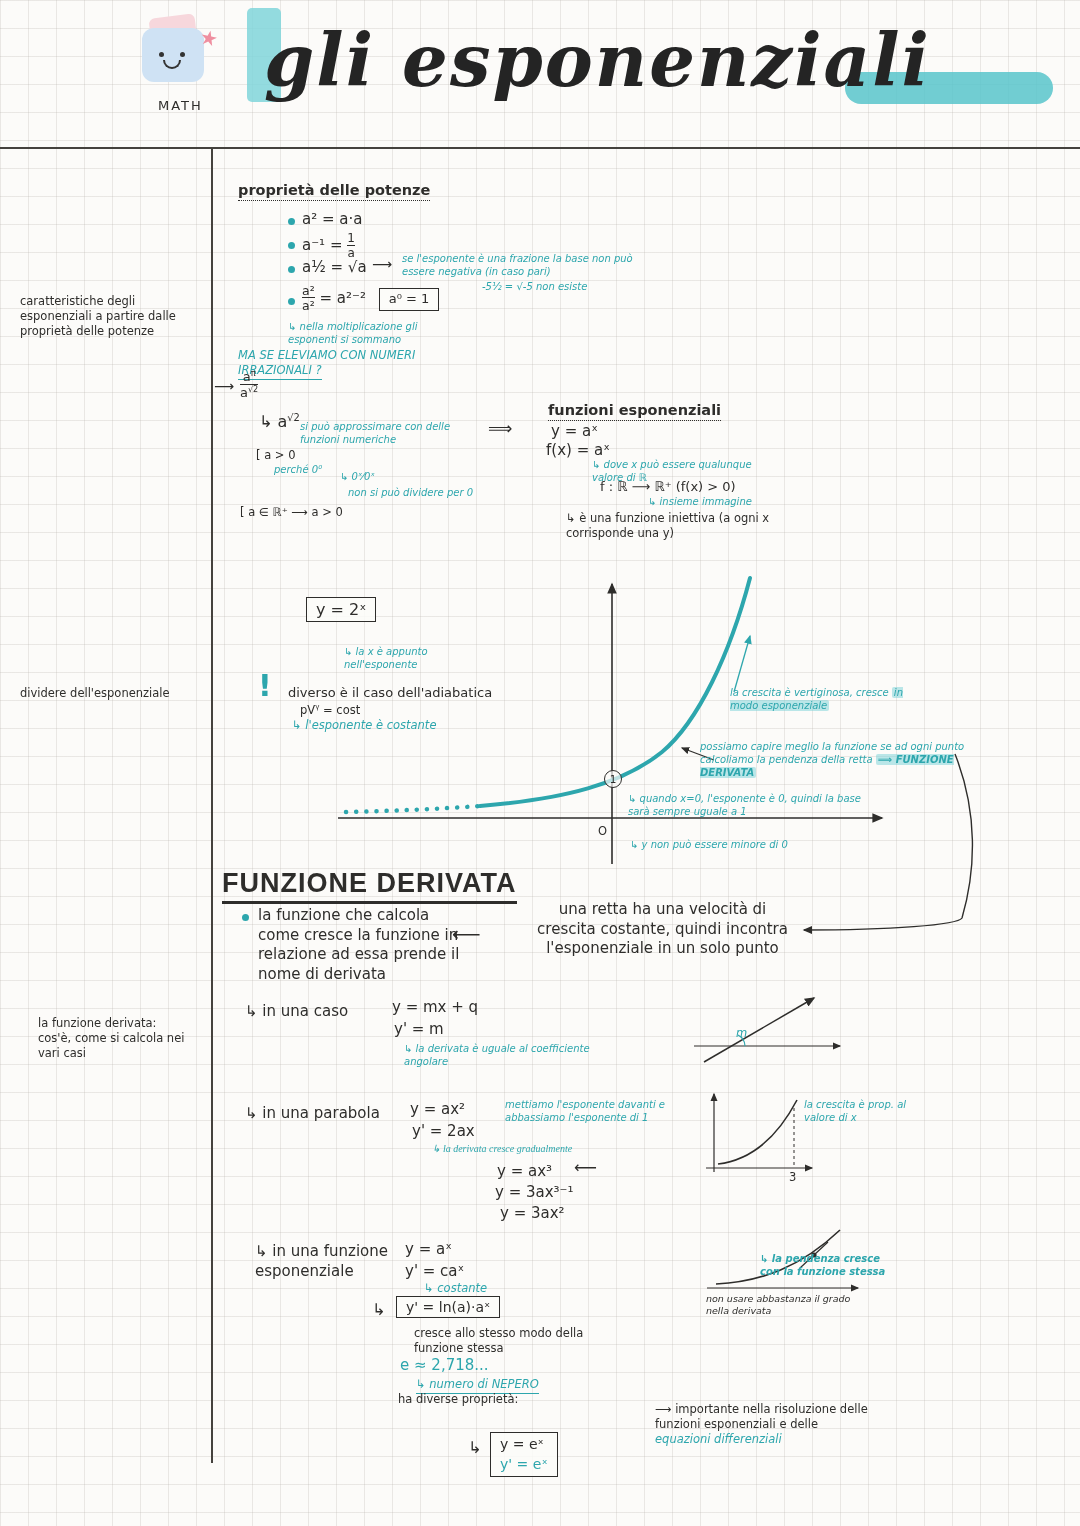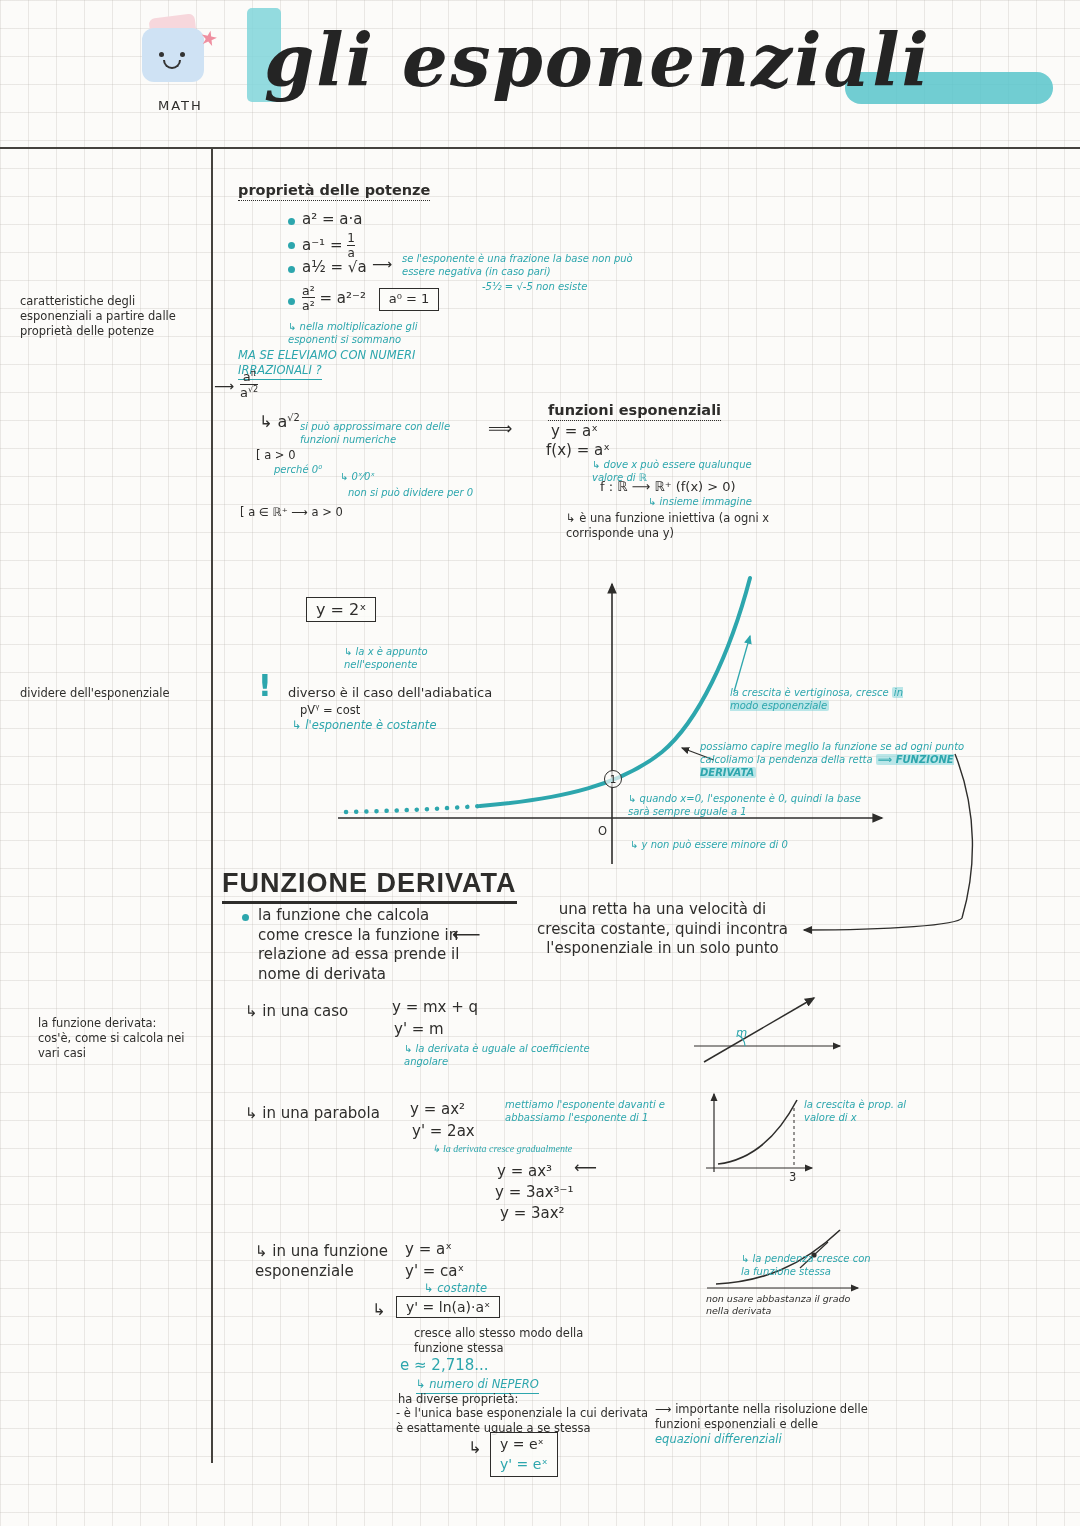--- a/index.html
+++ b/index.html
@@ -238,31 +238,30 @@
     <defs>
       <marker id="mDark5" markerWidth="9" markerHeight="9" refX="6" refY="3" orient="auto">
         <path d="M0,0 L7,3 L0,6 Z" fill="#2e2d2b"></path>
       </marker>
     </defs>
     <line x1="5" y1="66" x2="156" y2="66" stroke="#2e2d2b" stroke-width="1.2" marker-end="url(#mDark5)"></line>
     <path d="M14,62 C60,60 100,44 138,8" stroke="#2e2d2b" stroke-width="1.6" fill="none"></path>
     <line x1="98" y1="46" x2="126" y2="20" stroke="#2e2d2b" stroke-width="1.2"></line>
     <circle cx="112" cy="33" r="2.6" fill="#2e2d2b"></circle>
   </svg>
-  <div class="abs t hw xs" style="left:741px;top:1252px;width:135px;">↳ la pendenza cresce con la funzione stessa</div>
+  <div class="abs t hw xs" style="left:760px;top:1252px;width:135px;font-weight:bold;">↳ la pendenza cresce con la funzione stessa</div>
   <div class="abs d hw" style="left:706px;top:1293px;width:150px;font-size:9.5px;line-height:1.3;">non usare abbastanza il grado nella derivata</div>
 
   <div class="abs d" style="left:372px;top:1300px;font-size:16px;">↳</div>
   <div class="abs box d" style="left:396px;top:1296px;font-size:14px;">y' = ln(a)·aˣ</div>
   <div class="abs d s" style="left:414px;top:1326px;width:190px;">cresce allo stesso modo della funzione stessa</div>
 
   <div class="abs t f" style="left:400px;top:1356px;">e ≈ 2,718...</div>
   <div class="abs t hw s u" style="left:416px;top:1377px;">↳ numero di NEPERO</div>
   <div class="abs d s" style="left:398px;top:1392px;">ha diverse proprietà:</div>
-  <div class="abs d s" style="left:396px;top:1406px;width:255px;">- è l'unica base esponenziale la cui derivata è esattamente uguale a se stessa</div>
 
   <div class="abs s" style="left:655px;top:1402px;width:215px;">
     <span class="d">⟶ importante nella risoluzione delle funzioni esponenziali e delle</span>
     <span class="t hw">equazioni differenziali</span>
   </div>
 
   <div class="abs d" style="left:468px;top:1438px;font-size:16px;">↳</div>
   <div class="abs box" style="left:490px;top:1432px;font-size:14px;line-height:1.4;">
     <div class="d">y = eˣ</div>
     <div class="t">y' = eˣ</div>

